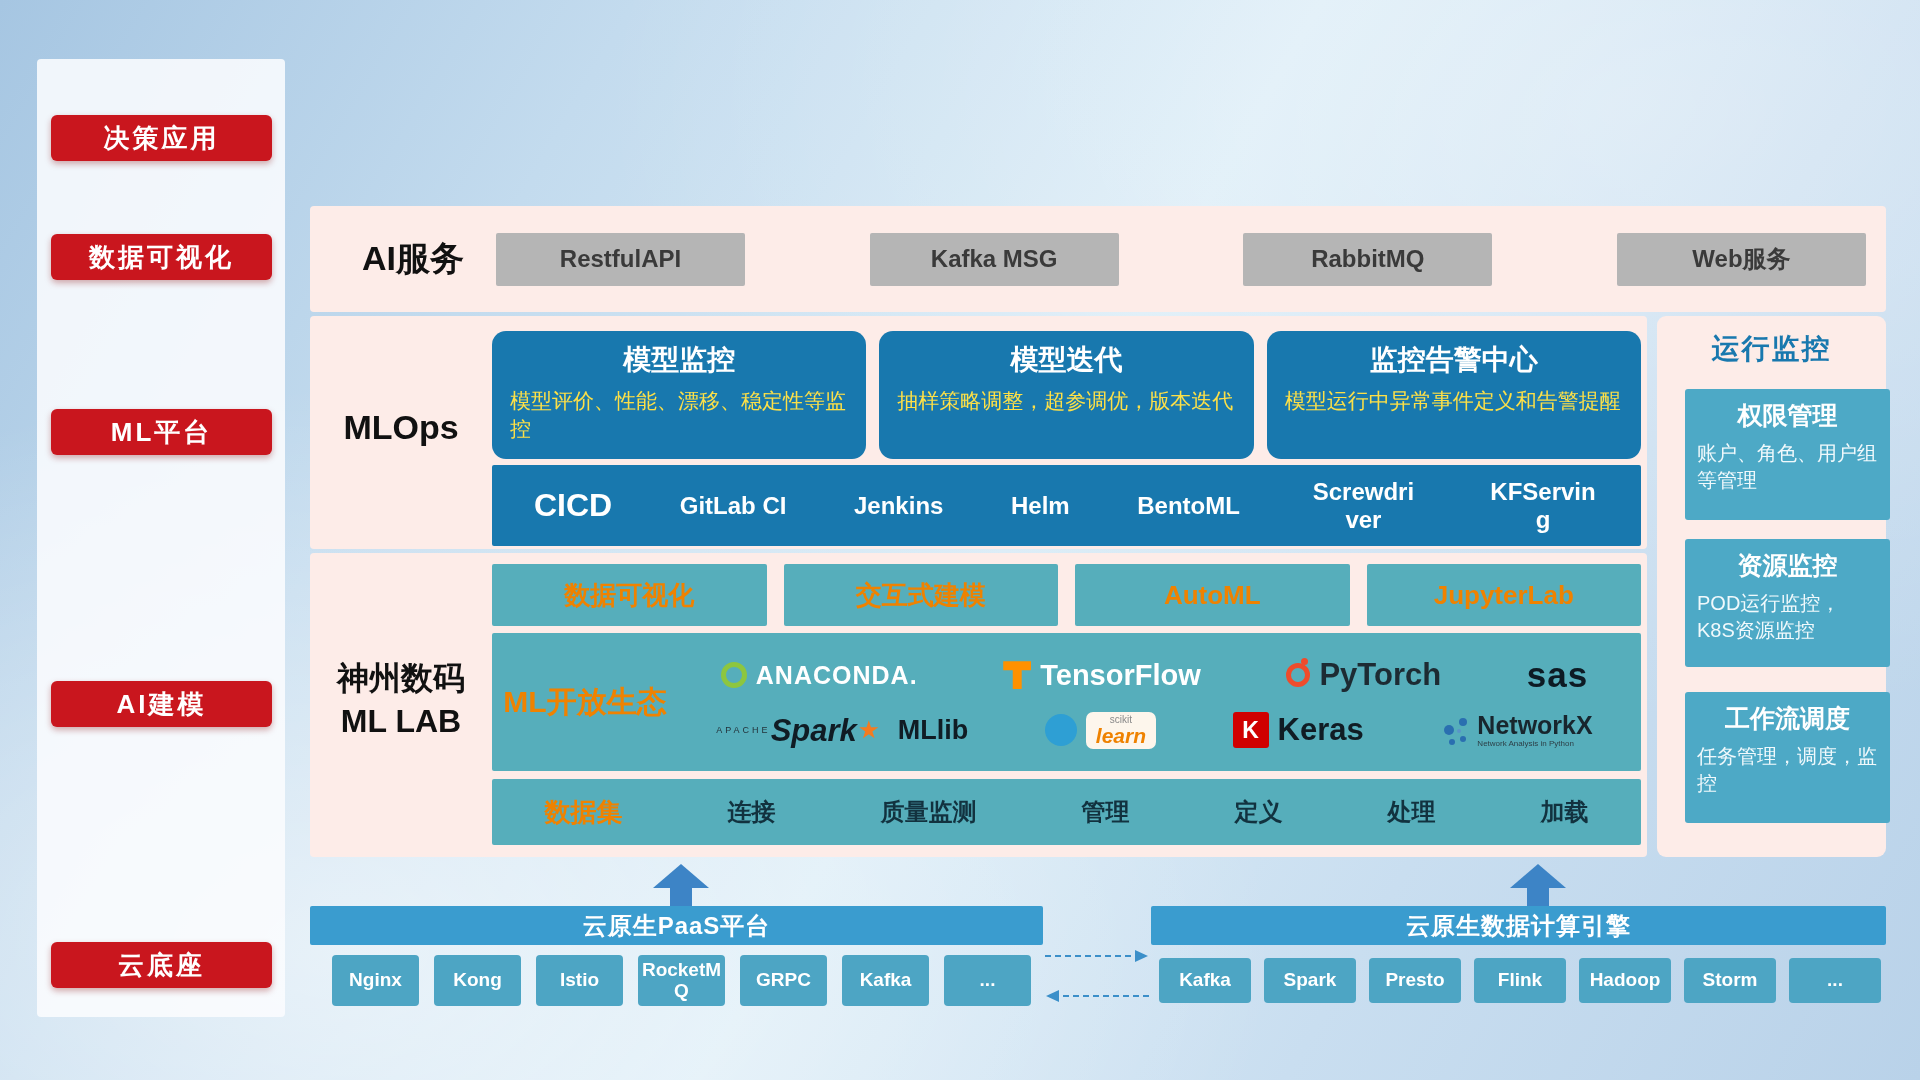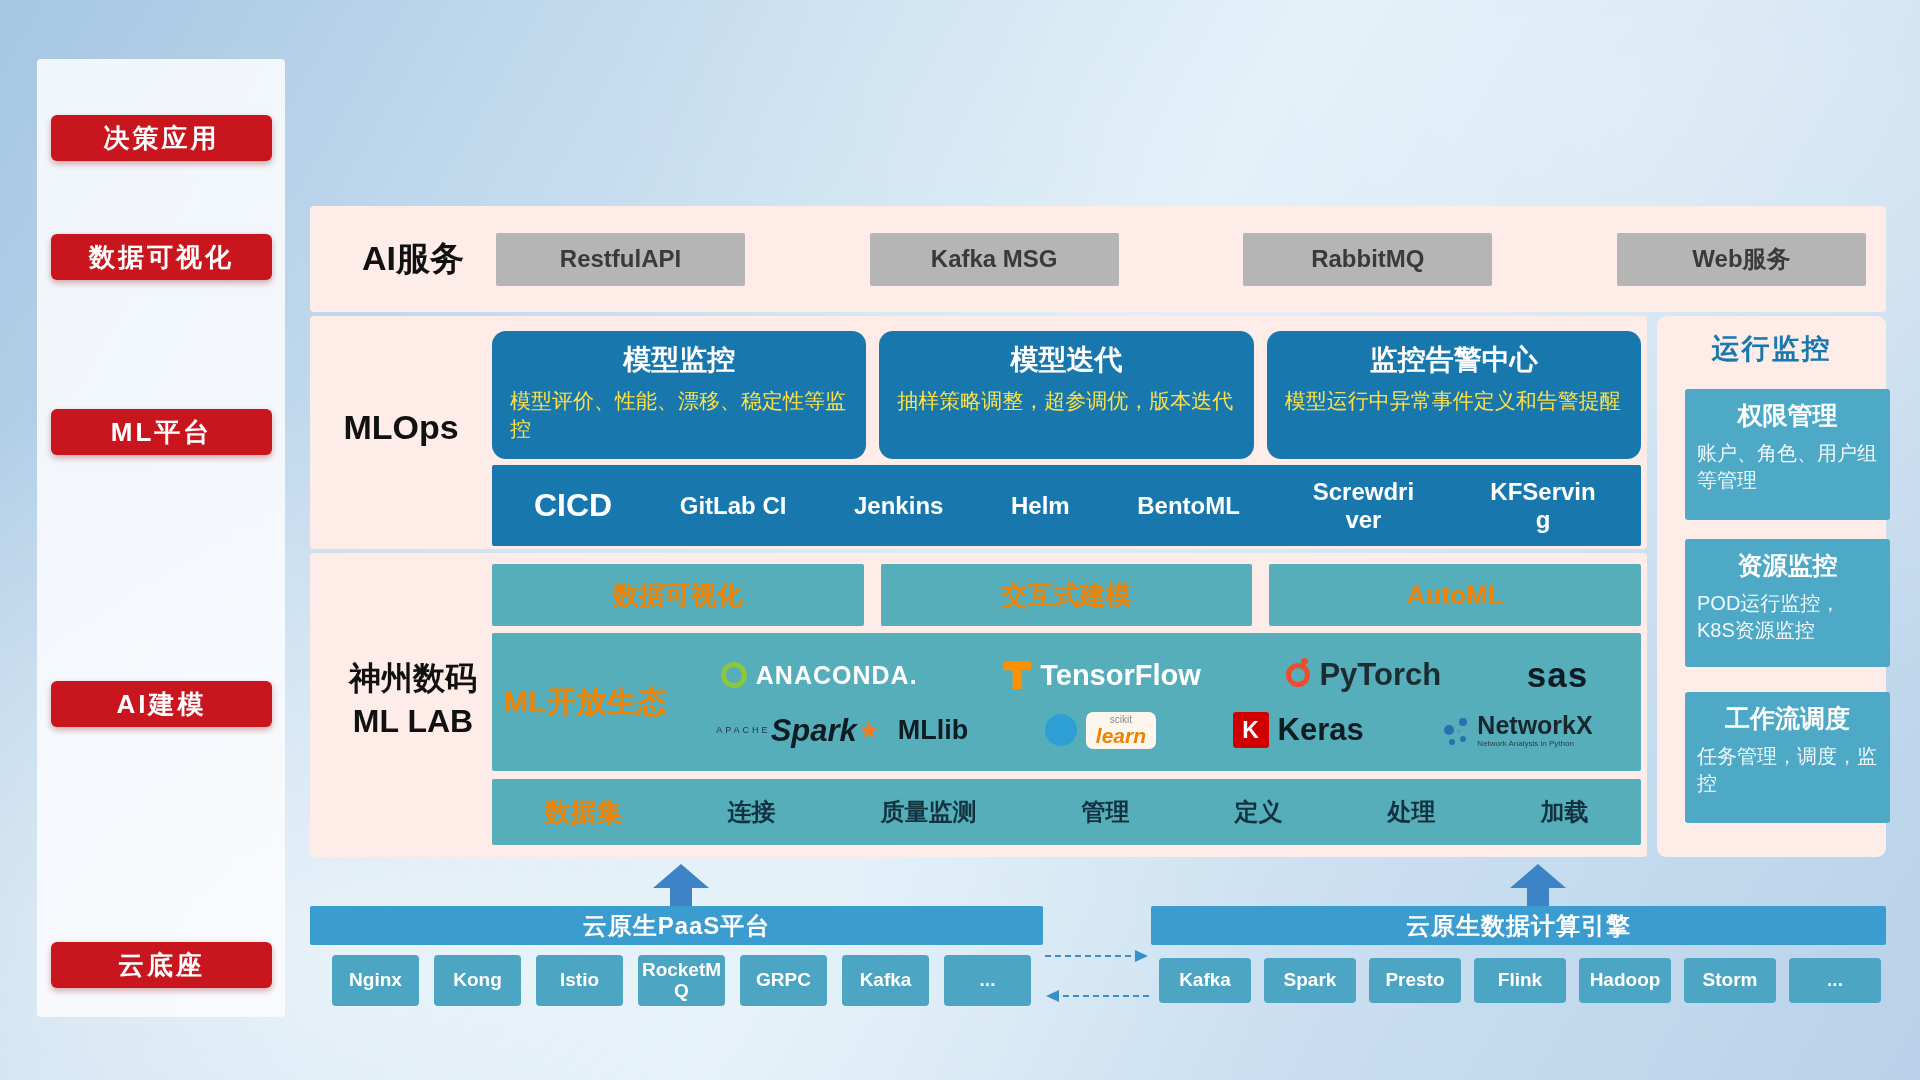--- a/index.html
+++ b/index.html
@@ -45,21 +45,21 @@
   .card-title { text-align:center; color:#fff; font-size:28px; font-weight:bold; margin-bottom:8px; }
   .card-desc { color:#fde047; font-size:21px; line-height:1.35; }
   .cicd-bar { position:absolute; left:182px; top:149px; width:1149px; height:81px; background:#1878ae;
     border-radius:2px; display:flex; align-items:center; justify-content:space-between; padding:0 42px; }
   .cicd-main { color:#fff; font-size:32px; font-weight:bold; }
   .cicd-item { color:#fff; font-size:24px; font-weight:600; max-width:112px; text-align:center;
     word-break:break-word; line-height:1.15; }
 
   
   .band4 { left:310px; top:553px; width:1337px; height:304px; }
-  .mllab-label { position:absolute; left:12px; top:104px; width:182px; text-align:center;
+  .mllab-label { position:absolute; left:0; top:104px; width:182px; text-align:center;
     font-size:32px; font-weight:bold; color:#111; line-height:1.35; }
   .teal-row { position:absolute; left:182px; top:11px; width:1149px; height:62px; display:flex; gap:17px; }
   .teal-btn { flex:1; background:#56aebb; border-radius:2px; color:#ef8200; font-size:26px; font-weight:bold;
     display:flex; align-items:center; justify-content:center; }
   .eco-box { position:absolute; left:182px; top:80px; width:1149px; height:138px; background:#56aebb;
     border-radius:2px; display:flex; align-items:stretch; }
   .eco-label { width:186px; display:flex; align-items:center; justify-content:center;
     color:#ef8200; font-size:30px; font-weight:bold; }
   .logo-rows { flex:1; display:flex; flex-direction:column; justify-content:space-evenly; padding:6px 10px 6px 0; }
   .logo-row { display:flex; align-items:center; justify-content:space-around; }
@@ -182,20 +182,21 @@
 
   <section class="band band4">
     <div class="mllab-label">
       <div>神州数码</div>
       <div>ML LAB</div>
     </div>
     <div class="teal-row">
       <div class="teal-btn">数据可视化</div>
       <div class="teal-btn">交互式建模</div>
       <div class="teal-btn">AutoML</div>
+      <div class="teal-btn">JupyterLab</div>
     </div>
     <div class="eco-box">
       <div class="eco-label">ML开放生态</div>
       <div class="logo-rows">
         <div class="logo-row">
           <span class="lg">
             <i class="ring"></i>
             <b class="ana-text">ANACONDA.</b>
           </span>
           <span class="lg">

